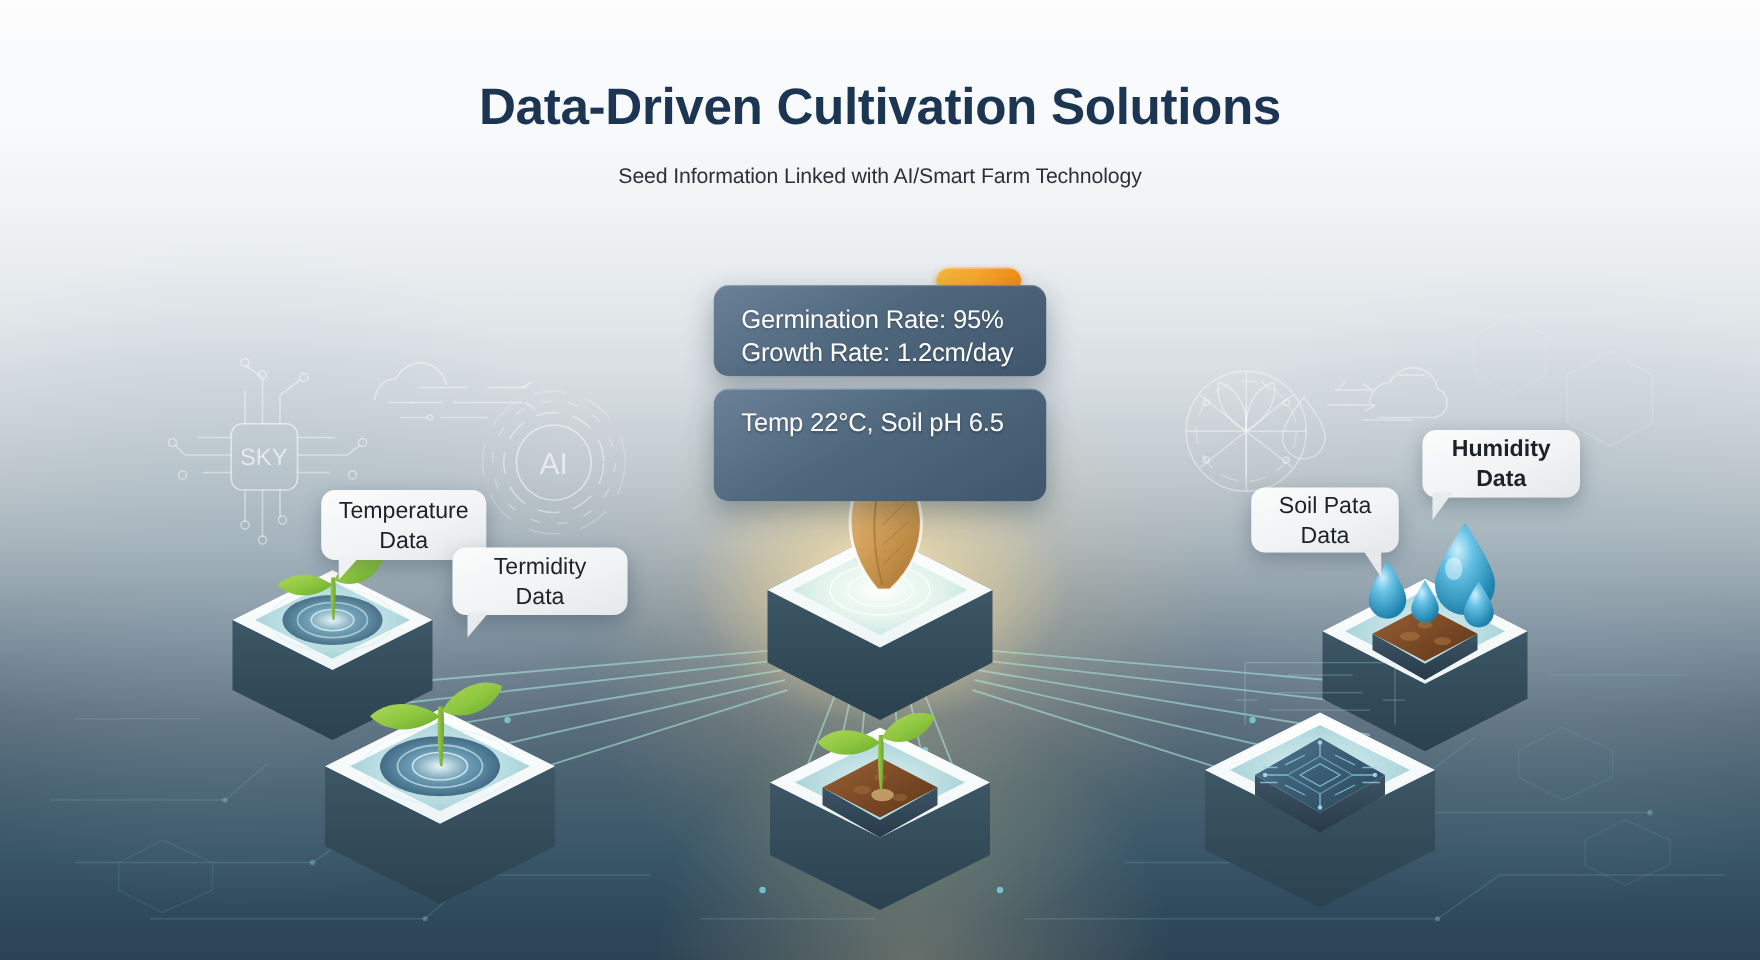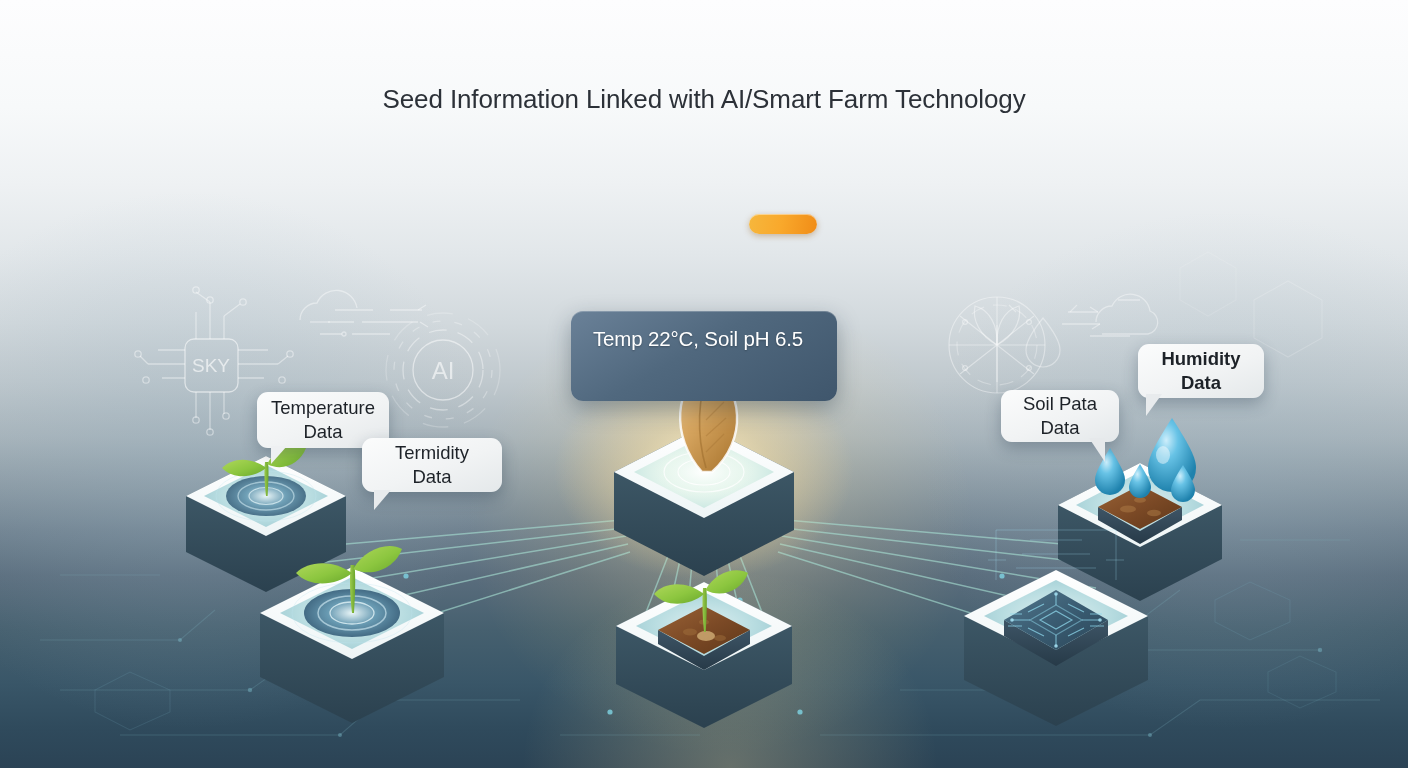--- a/index.html
+++ b/index.html
@@ -61,21 +61,21 @@
   }
   .title {
     font-size: 41px;
     font-weight: bold;
     color: #1c3553;
     letter-spacing: -0.3px;
     margin: 0;
   }
   .subtitle {
     margin: 22px 0 0 0;
-    font-size: 26px;
+    font-size: 17px;
     color: #2c3138;
     letter-spacing: -0.1px;
   }
 
   
   .panel {
     position: absolute;
     border-radius: 12px;
     background: linear-gradient(150deg, #6a8198 0%, #50687e 45%, #3f566c 100%);
     box-shadow: 0 8px 22px rgba(20,40,60,0.34),
@@ -491,25 +491,30 @@
     <g>
       <path d="M1172 418 C1154 446 1148 458 1148 468 a24 24 0 0 0 48 0 c0 -10 -6 -22 -24 -50 Z" fill="url(#gDrop)"></path>
       <ellipse cx="1163" cy="455" rx="7" ry="9" fill="#ffffff" fill-opacity="0.45"></ellipse>
       <path d="M1110 448 C1099 466 1095 474 1095 480 a15 15 0 0 0 30 0 c0 -6 -4 -14 -15 -32 Z" fill="url(#gDrop)"></path>
       <path d="M1140 464 C1132 477 1129 483 1129 487 a11 11 0 0 0 22 0 c0 -4 -3 -10 -11 -23 Z" fill="url(#gDrop)"></path>
       <path d="M1183 465 C1174 479 1171 486 1171 490 a12 12 0 0 0 24 0 c0 -4 -3 -11 -12 -25 Z" fill="url(#gDrop)"></path>
     </g>
   </svg>
 
   <div class="header">
+    <h1 class="title">Data-Driven Cultivation Solutions</h1>
     <p class="subtitle">Seed Information Linked with AI/Smart Farm Technology</p>
   </div>
 
   <div class="panel-tab"></div>
 
+  <div class="panel" id="panel-metrics">
+    <span class="panel-line">Germination Rate: 95%</span>
+    <span class="panel-line">Growth Rate: 1.2cm/day</span>
+  </div>
 
   <div class="panel" id="panel-conditions">
     <span class="panel-line">Temp 22°C, Soil pH 6.5</span>
   </div>
 
   <div class="callout" id="callout-temperature">
     <span class="c-line">Temperature</span>
     <span class="c-line">Data</span>
     <span class="tail"></span>
   </div>

